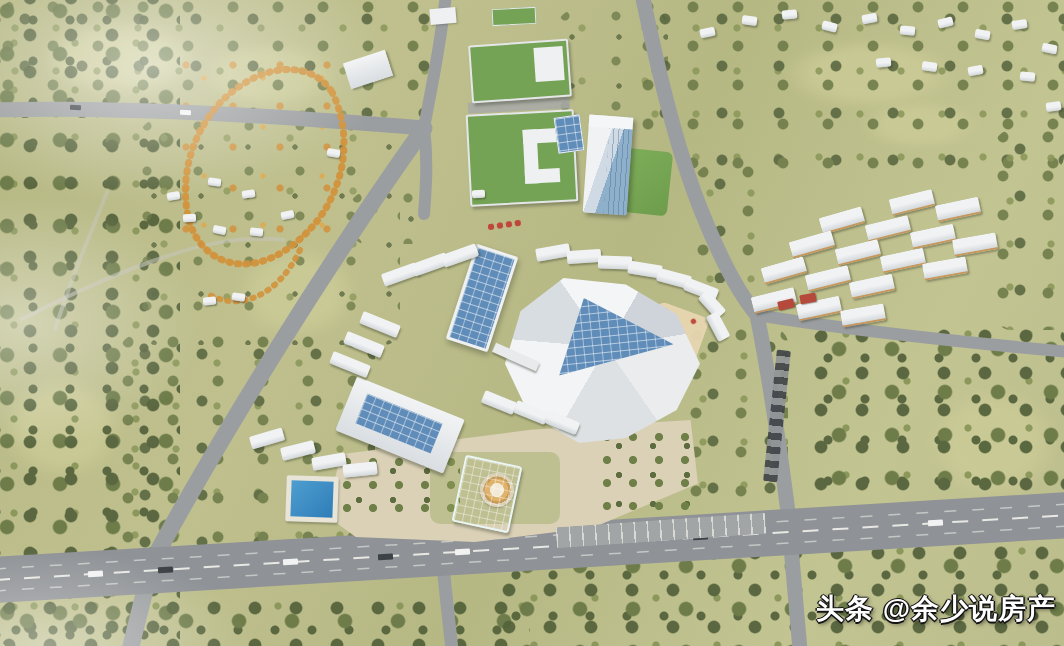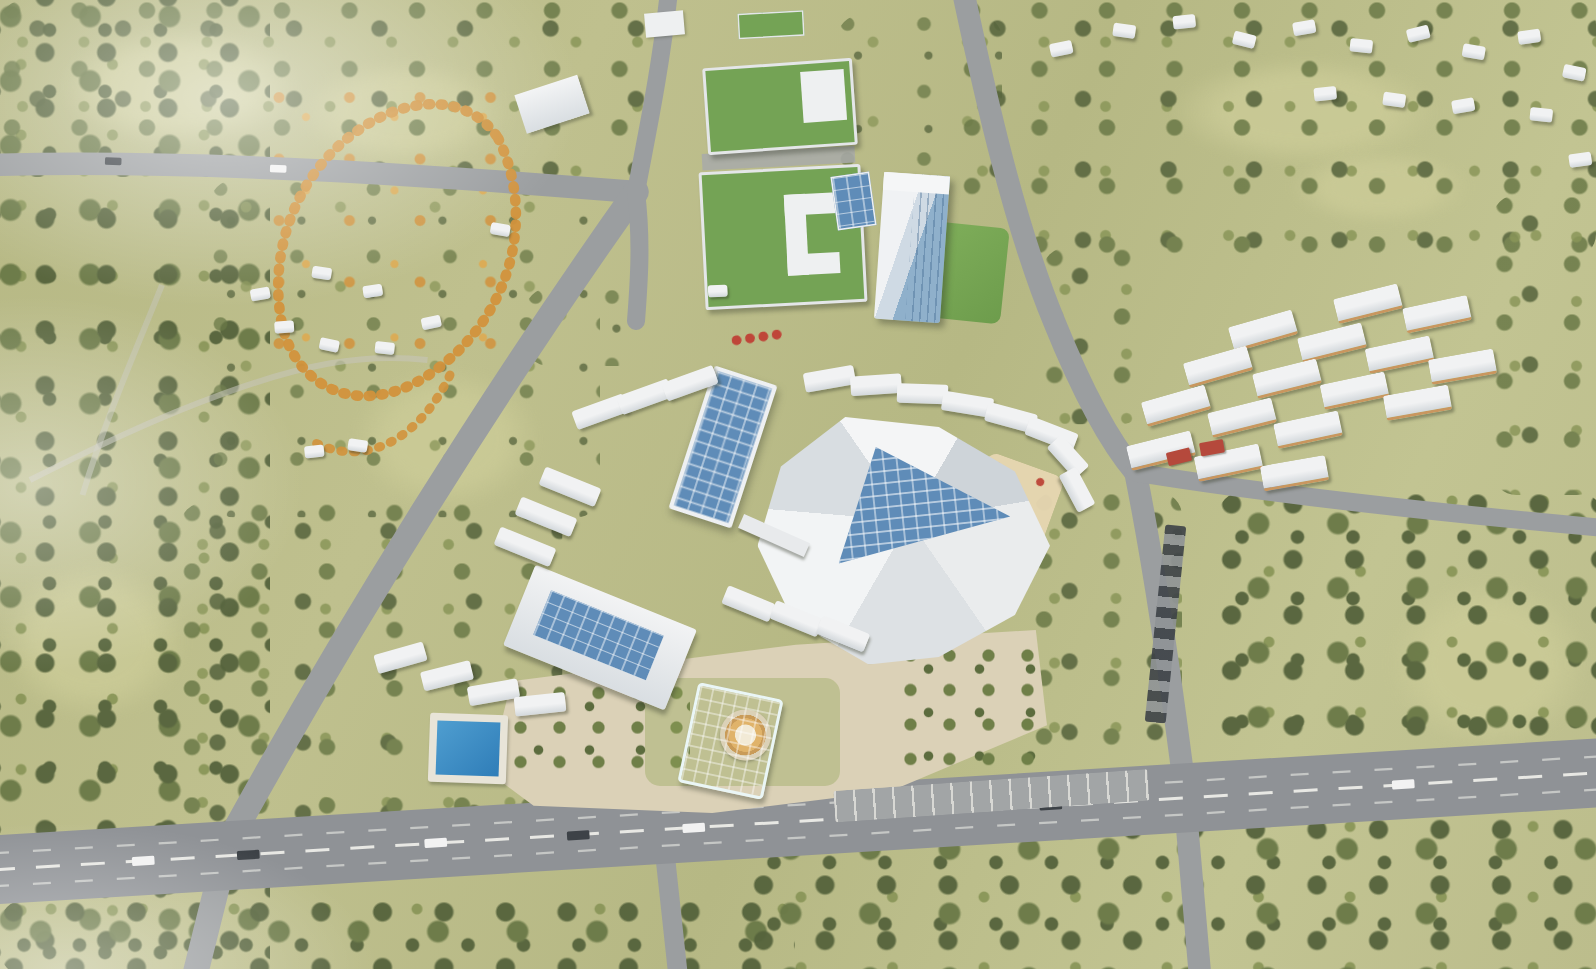--- a/index.html
+++ b/index.html
@@ -307,14 +307,17 @@
   <div class="pav" style="left:183px;top:214px;--r:-4deg;"></div>
   <div class="pav" style="left:213px;top:226px;--r:12deg;"></div>
   <div class="pav" style="left:242px;top:190px;--r:-8deg;"></div>
   <div class="pav" style="left:250px;top:228px;--r:6deg;"></div>
   <div class="pav" style="left:281px;top:211px;--r:-12deg;"></div>
   <div class="pav" style="left:327px;top:149px;--r:10deg;"></div>
   <div class="pav" style="left:203px;top:297px;--r:-6deg;"></div>
   <div class="pav" style="left:232px;top:293px;--r:8deg;"></div>
   <div class="pav" style="left:472px;top:190px;--r:-3deg;"></div>
 
+  <div class="watermark">
+    <span>头条 @余少说房产</span>
+  </div>
 
 </div>
 
 </body></html>

